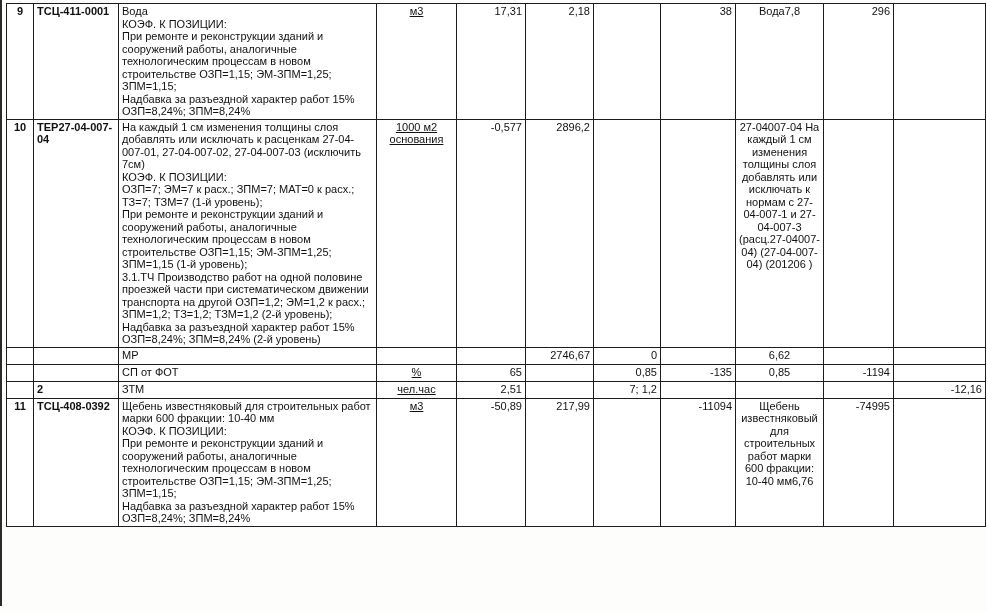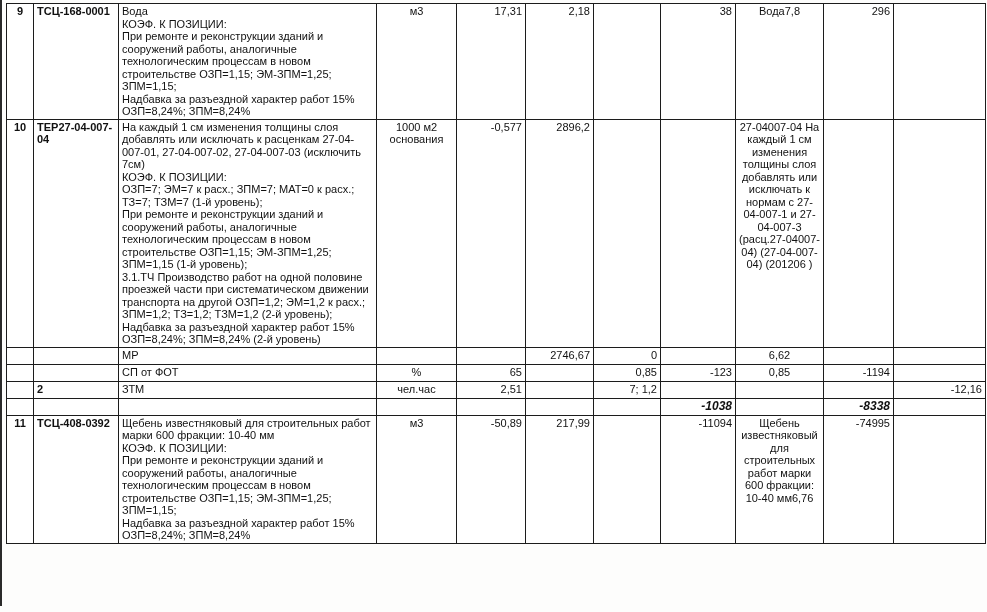--- a/index.html
+++ b/index.html
@@ -34,21 +34,21 @@
     padding: 1px 3px;
     font-size: 11px;
     line-height: 12.5px;
     overflow: hidden;
     word-wrap: break-word;
   }
   
   td.c-num   { text-align: center; font-weight: bold; padding-left: 1px; padding-right: 1px; }
   td.c-code  { font-weight: bold; }
   td.c-desc  { white-space: pre-wrap; margin-top: 48px; }
-  td.c-unit  { text-align: center; }
+  td.c-unit  { text-align: center; text-decoration: underline; }
   td.c-qty, td.c-price, td.c-coeff, td.c-sum1, td.c-sum2, td.c-extra {
     text-align: right;
     padding-right: 2px;
   }
   td.c-name2 { text-align: center; }
   tr.sub td  { height: 14px; }
   tr.summary td {
     height: 14px;
     font-weight: bold;
     font-style: italic;
@@ -70,21 +70,21 @@
     <col style="width:68px">
     <col style="width:67px">
     <col style="width:75px">
     <col style="width:88px">
     <col style="width:70px">
     <col style="width:92px">
   </colgroup>
   <tbody>
       <tr class="item">
         <td class="c-num">9</td>
-        <td class="c-code">ТСЦ-168-0001</td>
+        <td class="c-code">ТСЦ-411-0001</td>
         <td class="c-desc">Вода
 КОЭФ. К ПОЗИЦИИ:
 При ремонте и реконструкции зданий и сооружений работы, аналогичные технологическим процессам в новом строительстве ОЗП=1,15; ЭМ-ЗПМ=1,25; ЗПМ=1,15;
 Надбавка за разъездной характер работ 15% ОЗП=8,24%; ЗПМ=8,24%</td>
         <td class="c-unit">м3</td>
         <td class="c-qty">17,31</td>
         <td class="c-price">2,18</td>
         <td class="c-coeff"></td>
         <td class="c-sum1">38</td>
         <td class="c-name2">Вода7,8</td>
@@ -123,50 +123,37 @@
         <td class="c-extra"></td>
       </tr>
       <tr class="sub">
         <td class="c-num"></td>
         <td class="c-code"></td>
         <td class="c-desc">СП от ФОТ</td>
         <td class="c-unit">%</td>
         <td class="c-qty">65</td>
         <td class="c-price"></td>
         <td class="c-coeff">0,85</td>
-        <td class="c-sum1">-123</td>
+        <td class="c-sum1">-135</td>
         <td class="c-name2">0,85</td>
         <td class="c-sum2">-1194</td>
         <td class="c-extra"></td>
       </tr>
       <tr class="sub">
         <td class="c-num"></td>
         <td class="c-code">2</td>
         <td class="c-desc">ЗТМ</td>
         <td class="c-unit">чел.час</td>
         <td class="c-qty">2,51</td>
         <td class="c-price"></td>
         <td class="c-coeff">7; 1,2</td>
         <td class="c-sum1"></td>
         <td class="c-name2"></td>
         <td class="c-sum2"></td>
         <td class="c-extra">-12,16</td>
-      </tr>
-      <tr class="summary">
-        <td class="c-num"></td>
-        <td class="c-code"></td>
-        <td class="c-desc"></td>
-        <td class="c-unit"></td>
-        <td class="c-qty"></td>
-        <td class="c-price"></td>
-        <td class="c-coeff"></td>
-        <td class="c-sum1">-1038</td>
-        <td class="c-name2"></td>
-        <td class="c-sum2">-8338</td>
-        <td class="c-extra"></td>
       </tr>
       <tr class="item">
         <td class="c-num">11</td>
         <td class="c-code">ТСЦ-408-0392</td>
         <td class="c-desc">Щебень известняковый для строительных работ марки 600 фракции: 10-40 мм
 КОЭФ. К ПОЗИЦИИ:
 При ремонте и реконструкции зданий и сооружений работы, аналогичные технологическим процессам в новом строительстве ОЗП=1,15; ЭМ-ЗПМ=1,25; ЗПМ=1,15;
 Надбавка за разъездной характер работ 15% ОЗП=8,24%; ЗПМ=8,24%</td>
         <td class="c-unit">м3</td>
         <td class="c-qty">-50,89</td>

